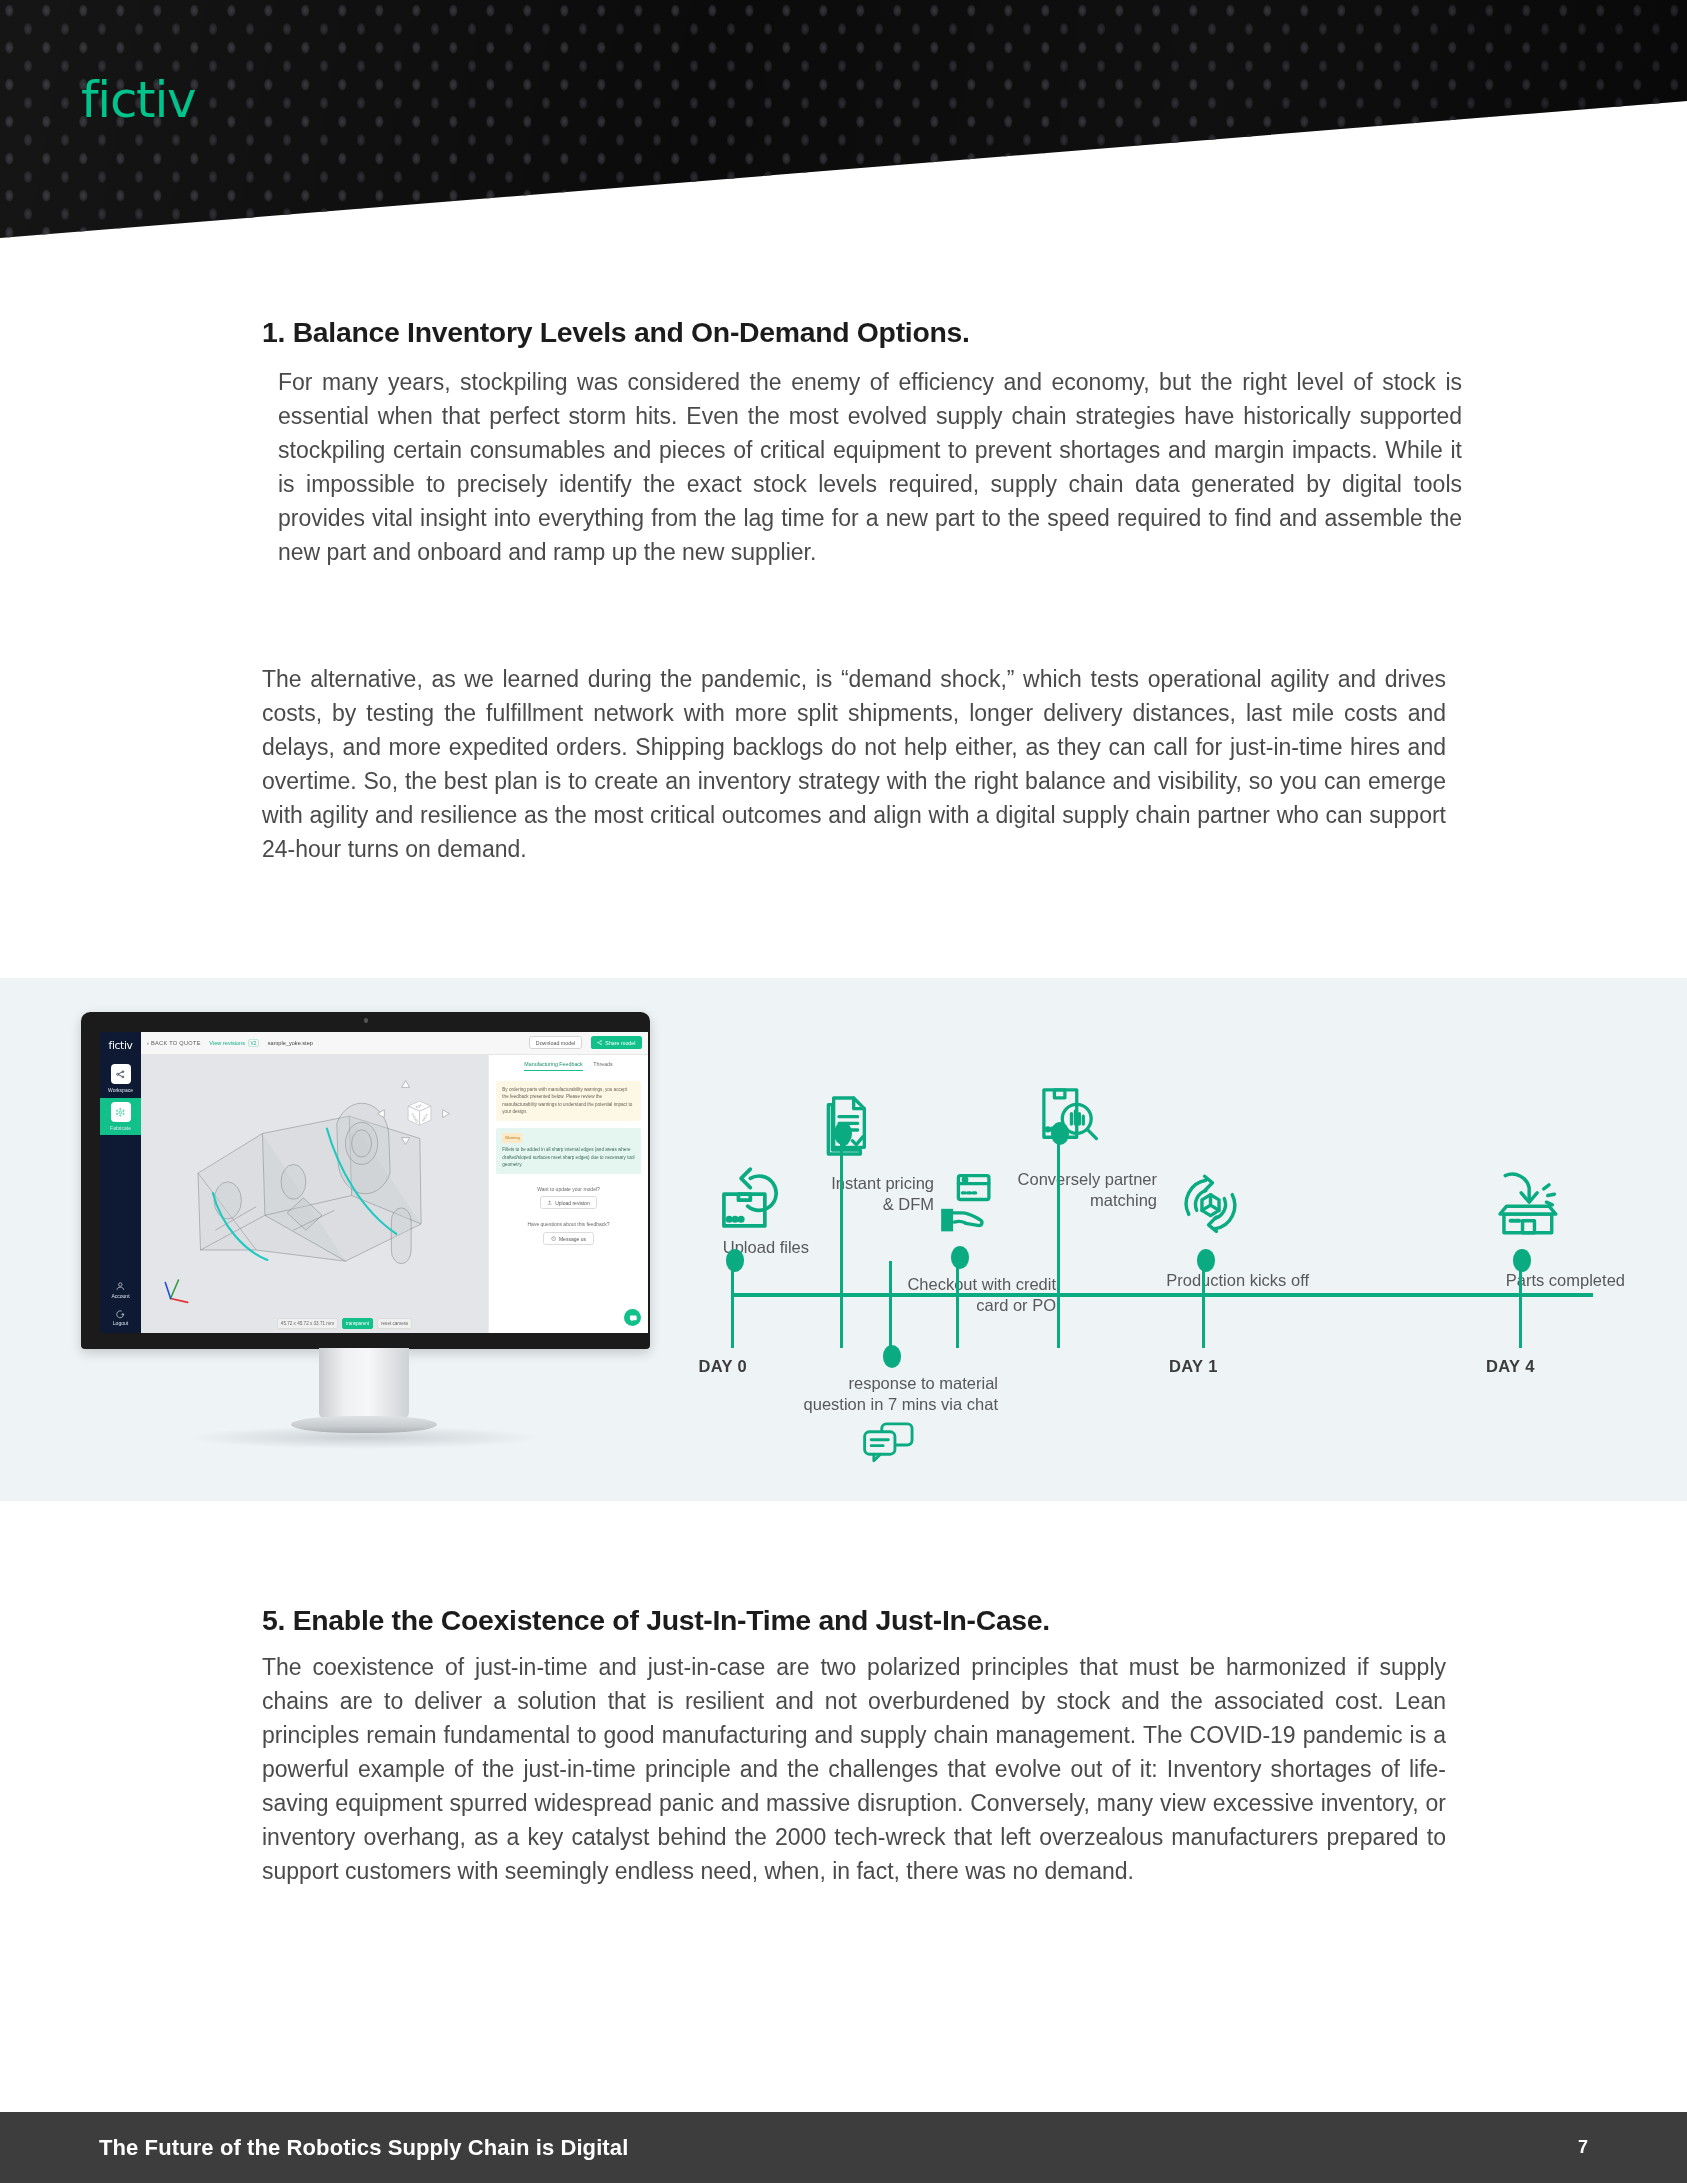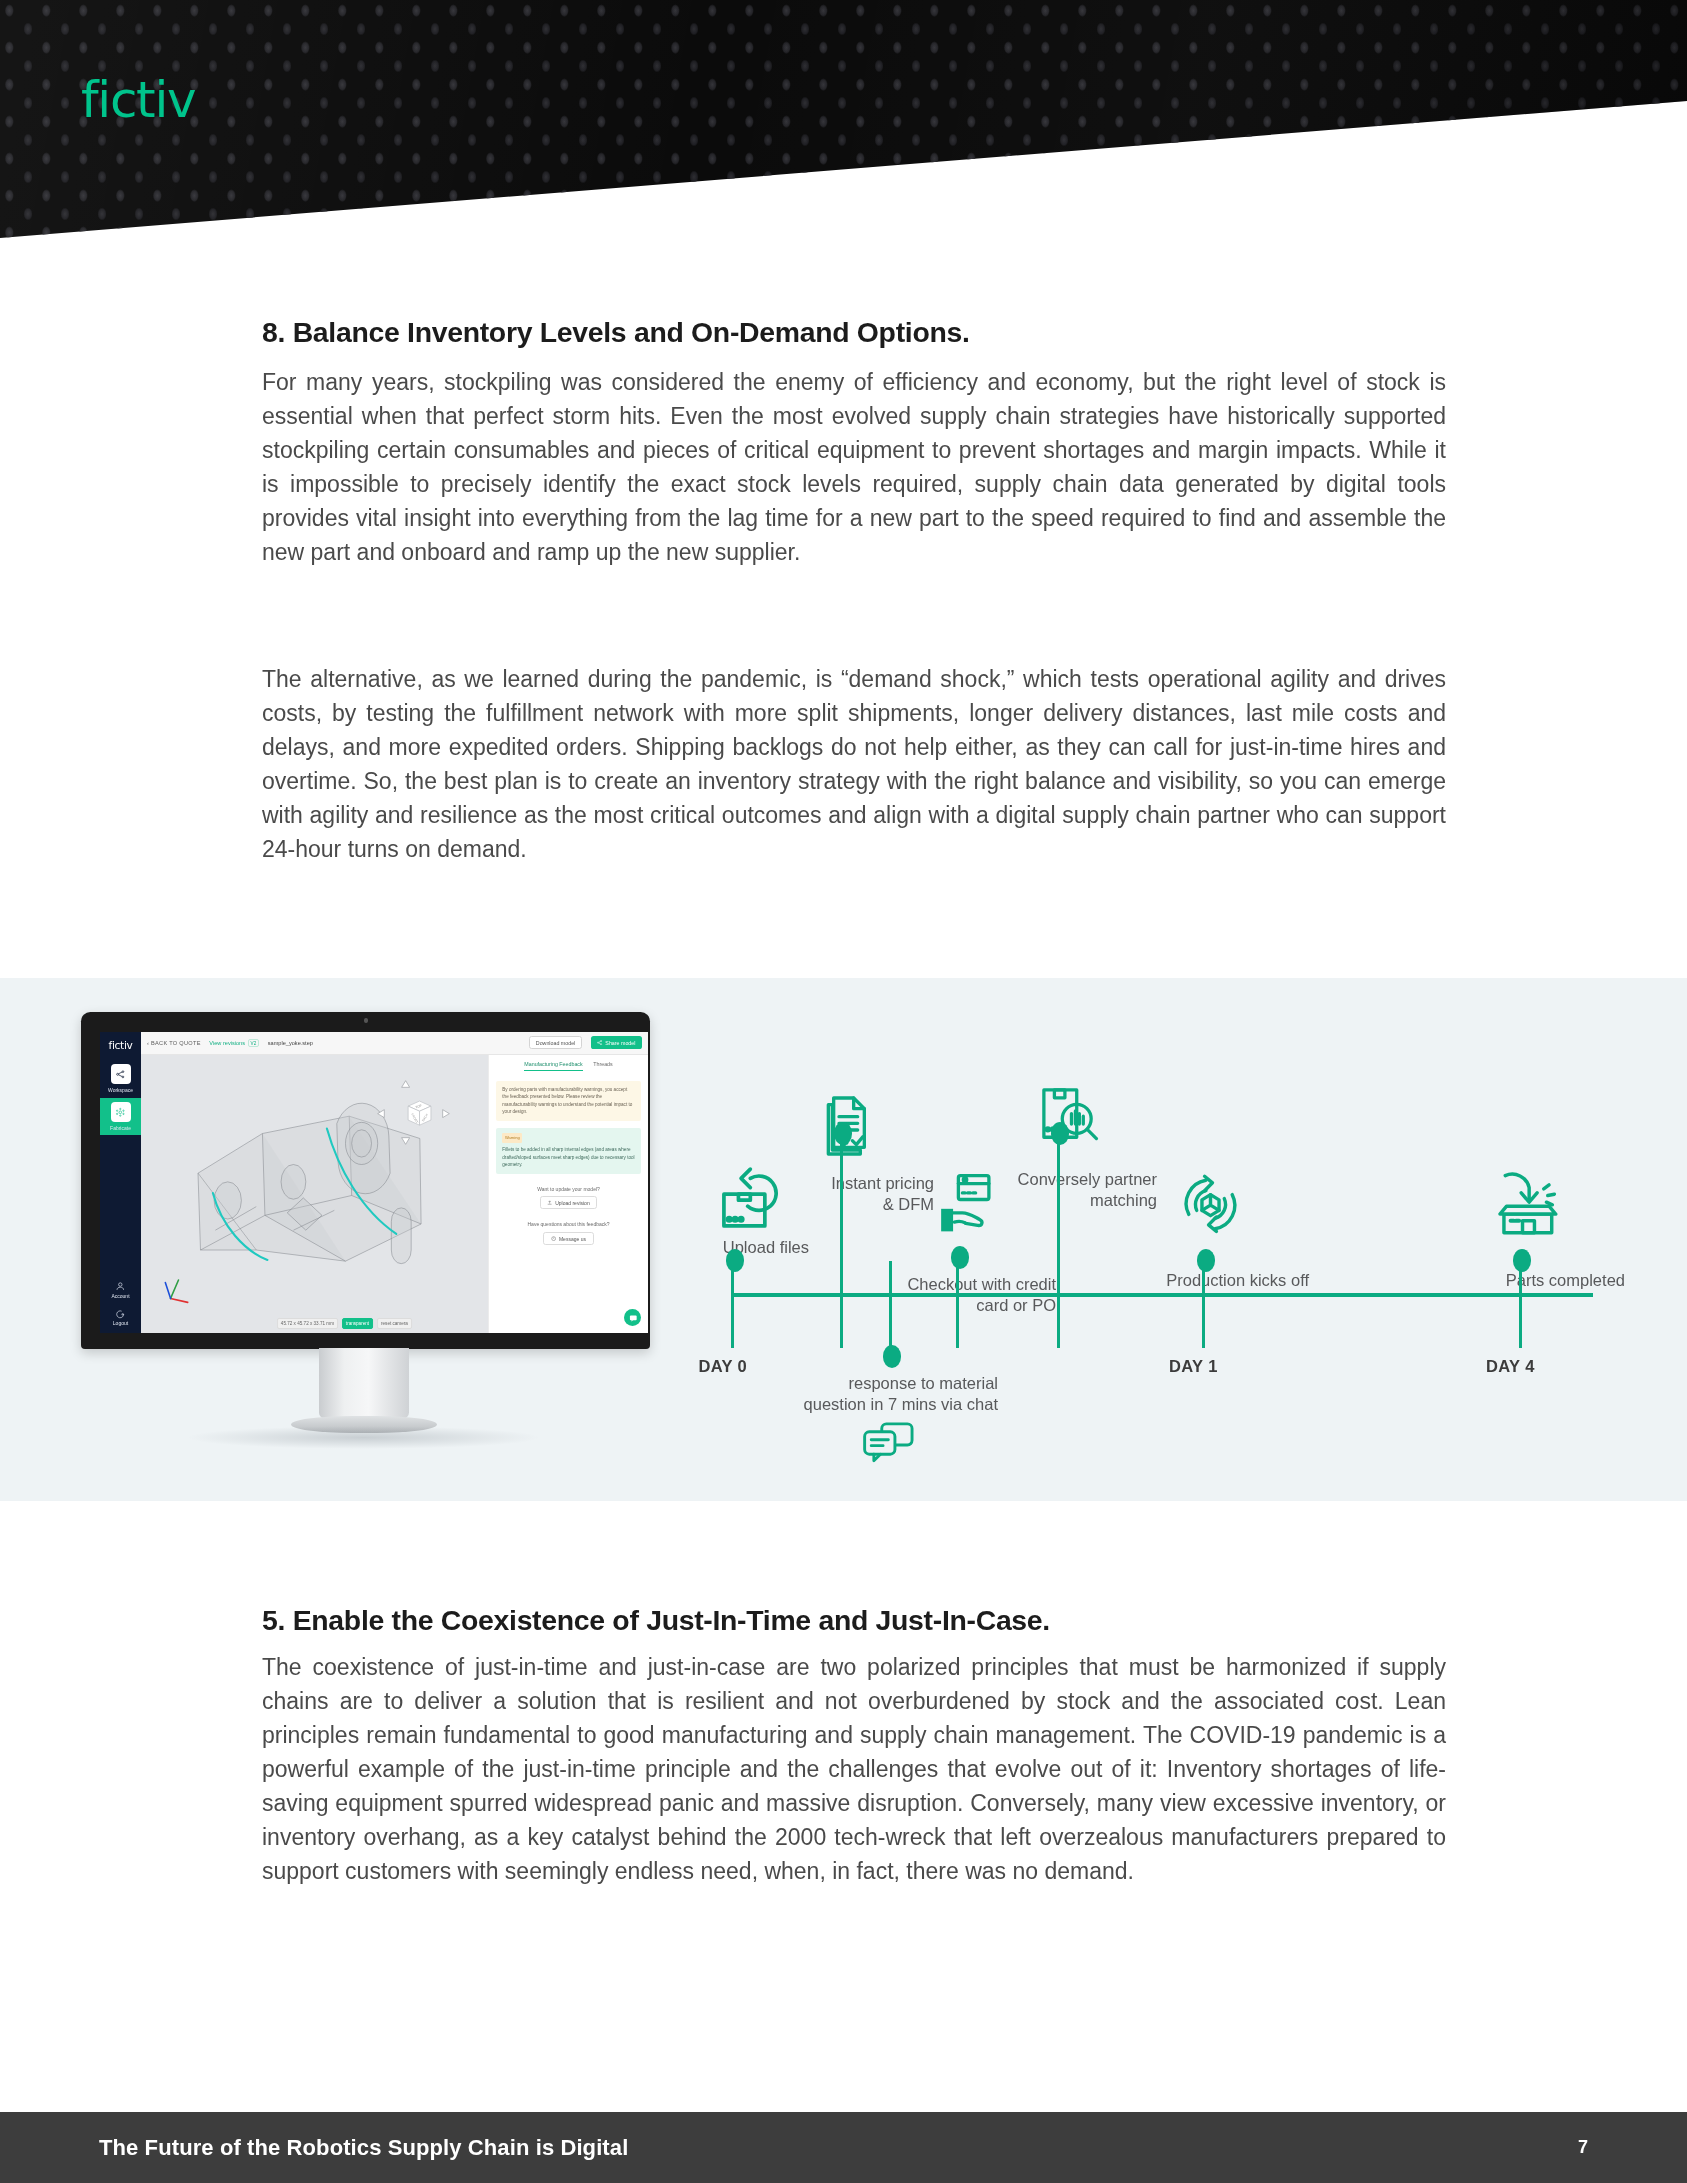--- a/index.html
+++ b/index.html
@@ -39,21 +39,21 @@
   .h2 {
     position: absolute; left: 262px; width: 1184px;
     font-size: 28.4px; font-weight: bold; color: #1c1c1c; letter-spacing: -0.3px;
   }
   .para {
     position: absolute; left: 262px; width: 1184px;
     font-size: 23px; line-height: 34px; color: #4a4a4a;
     text-align: justify; font-weight: 300;
   }
   #h2-1 { top: 316px; }
-  #p1   { top: 365px; }
+  #p1   { top: 365px; margin-left: 16px; }
   #p2   { top: 662px; }
 
   
   .figband {
     position: absolute; left: 0; top: 978px; width: 1687px; height: 523px;
     background: #eef3f5;
   }
 
   
   .monitor { position: absolute; left: 73px; top: 1012px; width: 582px; height: 450px; }
@@ -170,21 +170,21 @@
 <body>
 
 <div class="page">
 
   <div class="header">
     <div class="header-bg"></div>
     <div class="header-sheen"></div>
     <div class="logo">fictiv</div>
   </div>
 
-  <div class="h2" id="h2-1">8. Balance Inventory Levels and On-Demand Options.</div>
+  <div class="h2" id="h2-1">1. Balance Inventory Levels and On-Demand Options.</div>
   <div class="para" id="p1">For many years, stockpiling was considered the enemy of efficiency and economy, but the right level of stock is essential when that perfect storm hits. Even the most evolved supply chain strategies have historically supported stockpiling certain consumables and pieces of critical equipment to prevent shortages and margin impacts. While it is impossible to precisely identify the exact stock levels required, supply chain data generated by digital tools provides vital insight into everything from the lag time for a new part to the speed required to find and assemble the new part and onboard and ramp up the new supplier.</div>
   <div class="para" id="p2">The alternative, as we learned during the pandemic, is “demand shock,” which tests operational agility and drives costs, by testing the fulfillment network with more split shipments, longer delivery distances, last mile costs and delays, and more expedited orders. Shipping backlogs do not help either, as they can call for just-in-time hires and overtime. So, the best plan is to create an inventory strategy with the right balance and visibility, so you can emerge with agility and resilience as the most critical outcomes and align with a digital supply chain partner who can support 24-hour turns on demand.</div>
 
   <div class="figband"></div>
 
   <div class="monitor">
     <div class="mon-bezel">
       <div class="mon-cam"></div>
       <div class="mon-screen">
 

